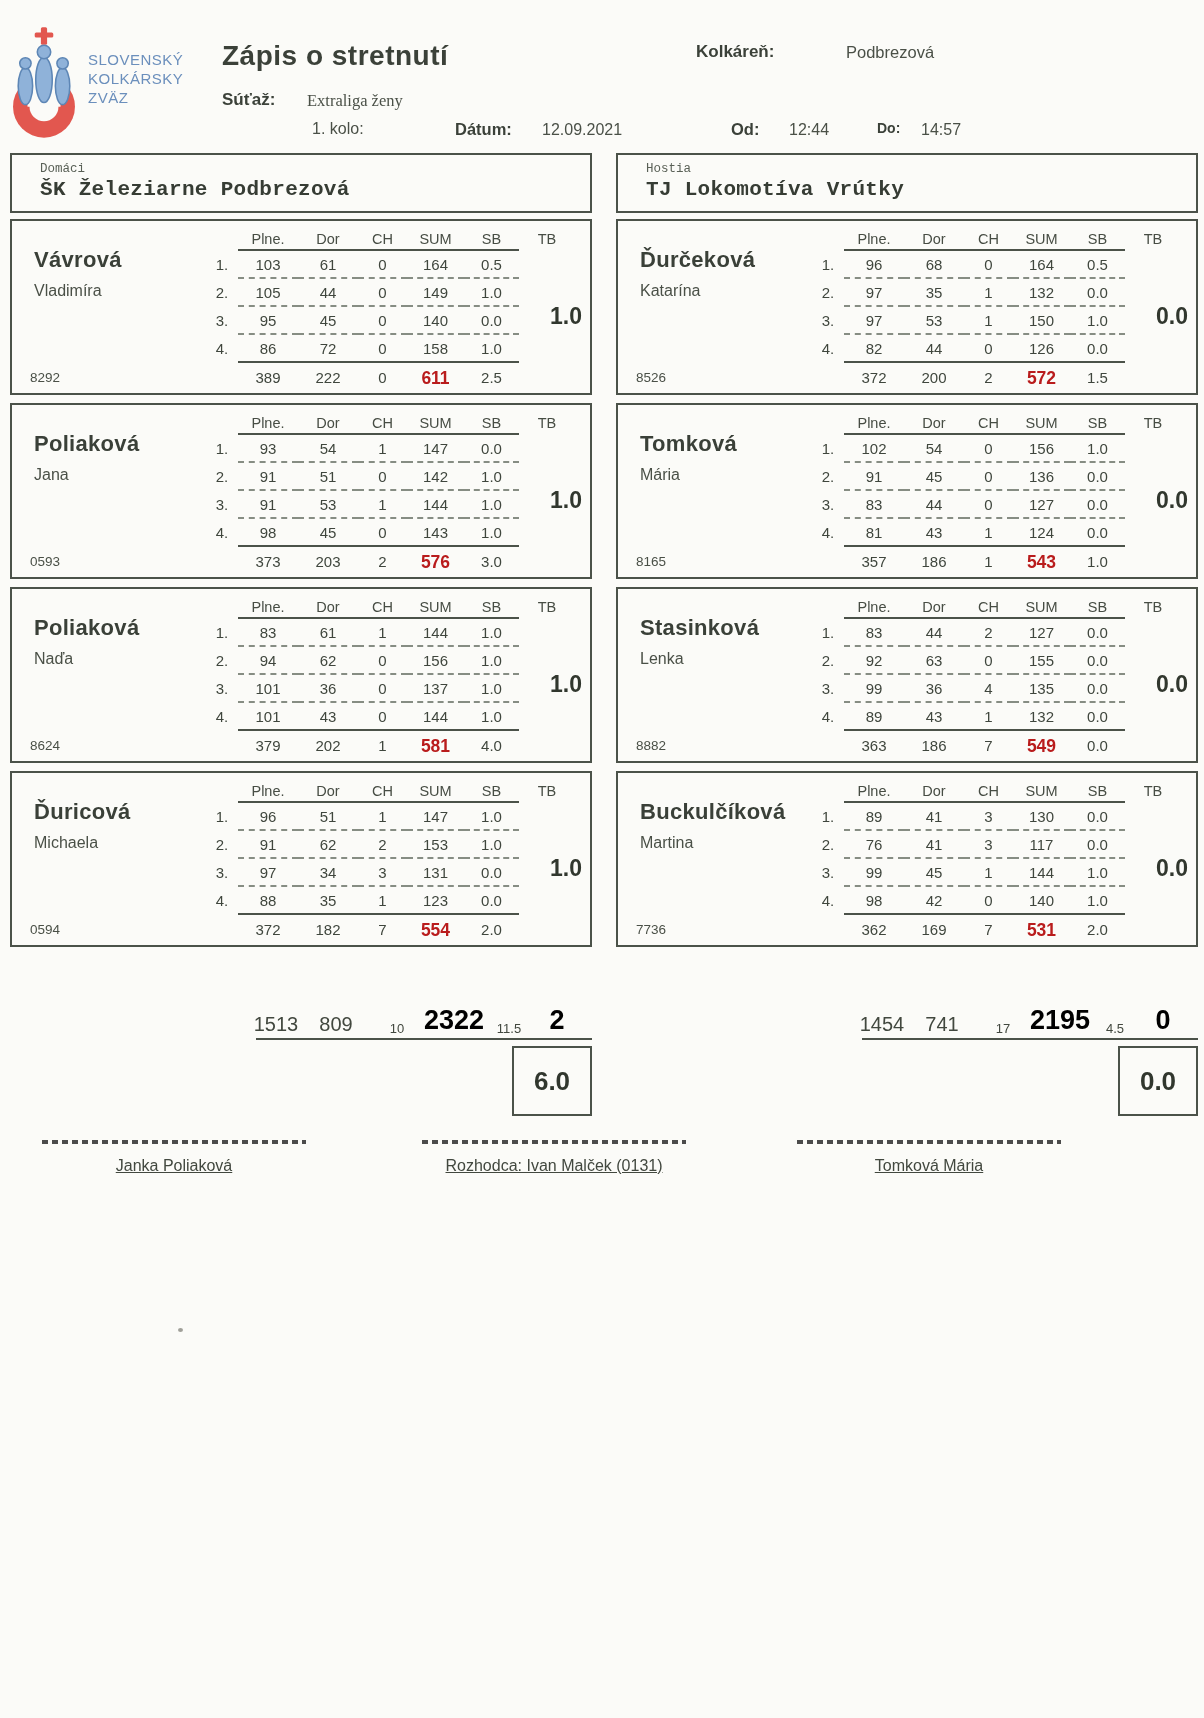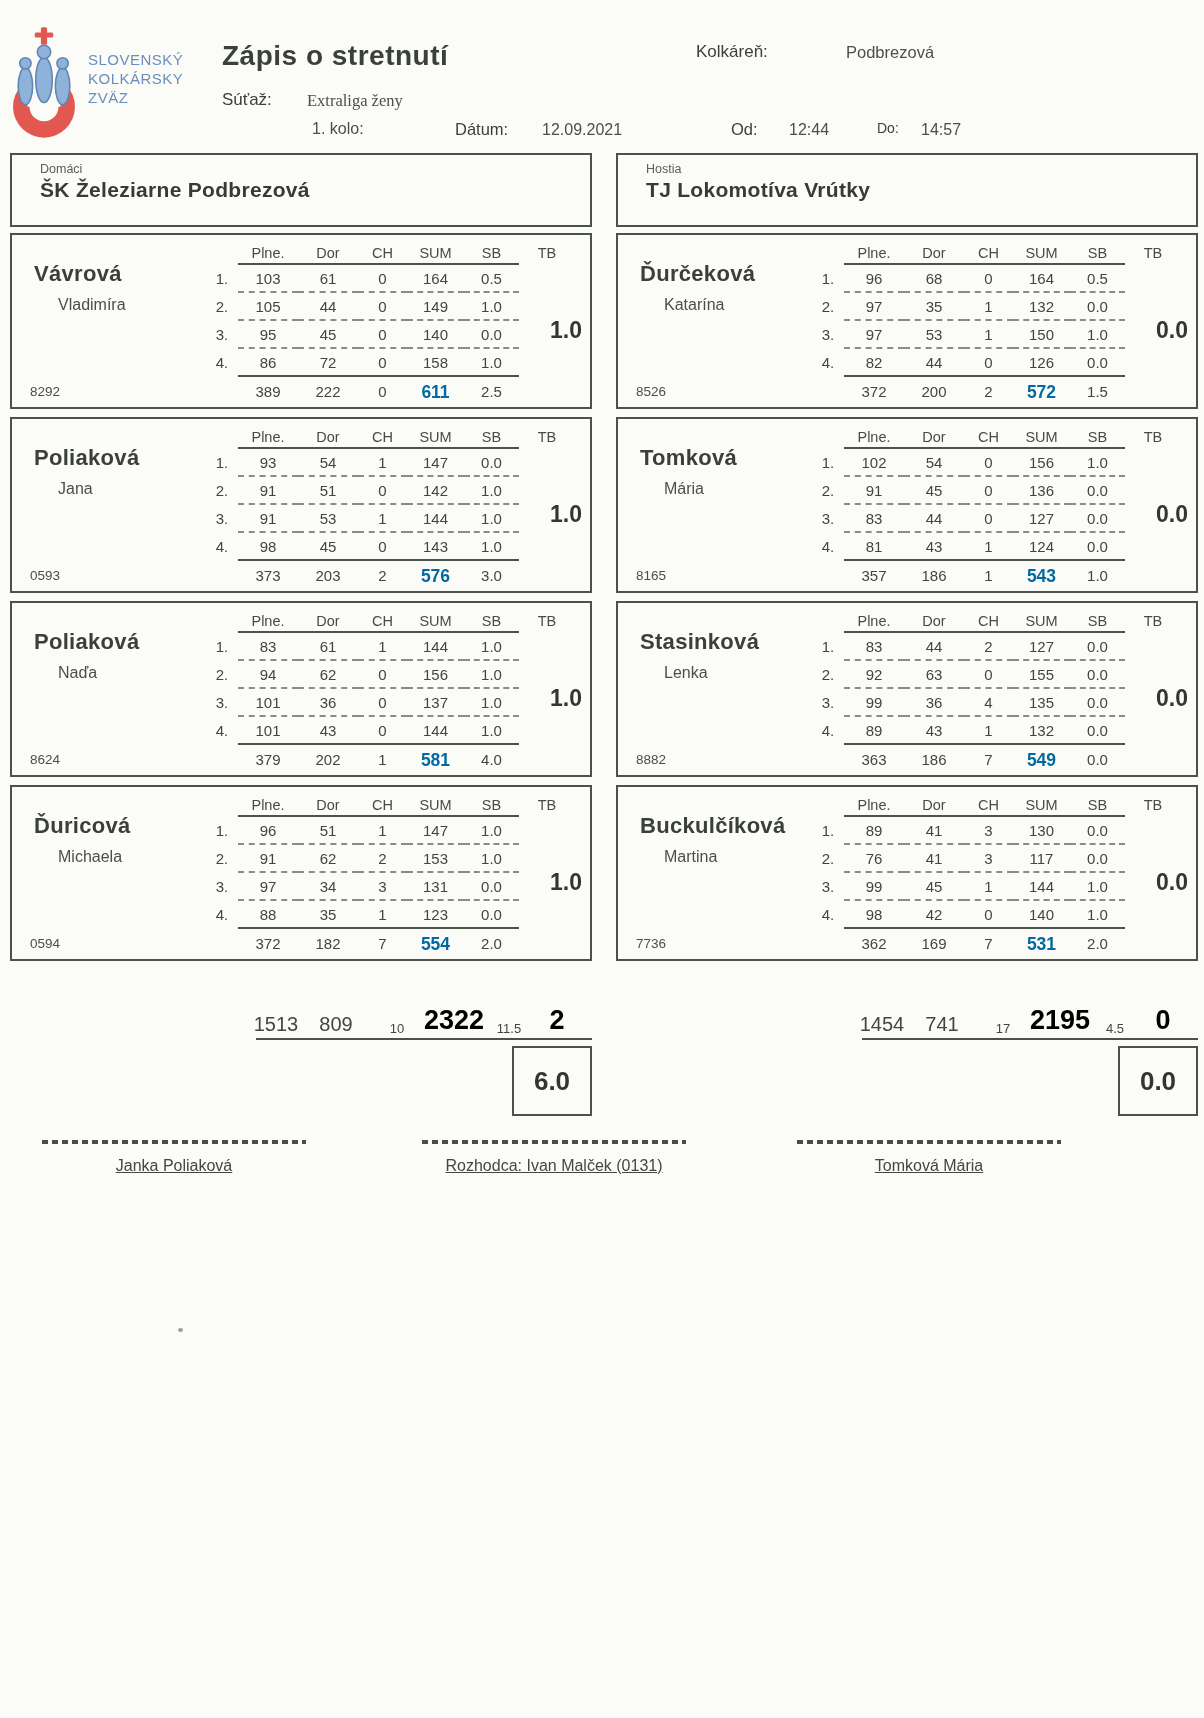--- a/index.html
+++ b/index.html
@@ -6,46 +6,46 @@
   .page{
     position:relative; width:1204px; height:1718px; margin:0 auto;
     background:#fbfbf8; color:#42483f; overflow:hidden;
     font-family:"Liberation Sans", sans-serif;
   }
   .abs{position:absolute;}
   
   .org-text{position:absolute; left:88px; top:50px; color:#6b8fbc; font-weight:normal;
             font-size:15px; letter-spacing:.5px; line-height:19px;}
   .doc-title{position:absolute; left:222px; top:40px; font-size:28px; font-weight:bold; color:#3b4139; letter-spacing:.5px;}
-  .lbl{font-weight:normal; color:#3b4139;}
+  .lbl{font-weight:bold; color:#3b4139;}
   .val{color:#4a5047;}
   
   .team-col{position:absolute; top:153px; width:582px; height:990px;}
   .col-home{left:10px;} .col-away{left:616px;}
-  .team-box{border:2px solid #4b5249; height:74px; box-sizing:border-box; padding:7px 0 0 28px; margin-bottom:6px;}
+  .team-box{border:2px solid #4b5249; height:60px; box-sizing:border-box; padding:7px 0 0 28px; margin-bottom:6px;font-family:Liberation Mono, monospace;}
   .side-label{font-size:12.5px; color:#59604ف;}
   .side-label{font-size:12.5px; color:#596056;}
   .team-name{font-size:21px; font-weight:bold; color:#363c34; margin-top:2px; letter-spacing:.3px;}
   
   .ptable{position:relative; border:2px solid #4b5249; height:176px; box-sizing:border-box; margin-bottom:8px;}
   .pname{position:absolute; left:22px; top:26px;}
   .surname{font-size:22px; font-weight:bold; color:#3a4038; letter-spacing:.3px;}
-  .firstname{font-size:16px; color:#4a5047; margin-top:9px;margin-left:24px;}
+  .firstname{font-size:16px; color:#4a5047; margin-top:9px;}
   .pid{position:absolute; left:18px; bottom:8px; font-size:13.5px; color:#4a5047;}
   .tb-head{position:absolute; left:505px; top:6px; width:60px; text-align:center; font-size:14.5px; line-height:24px; color:#474d44;}
   .tb-big{position:absolute; right:8px; top:82px; font-size:23px; font-weight:bold; color:#31372e;}
   .pgrid{position:absolute; left:194px; top:6px; display:grid;
          grid-template-columns:32px 60px 60px 49px 57px 55px;
          grid-template-rows:24px 28px 28px 28px 28px 30px;}
   .pcell{text-align:center; font-size:15px; line-height:28px; color:#3f463d;}
   .phead{font-size:14.5px; line-height:24px; color:#474d44;}
   .line-b{border-bottom:2px solid #4b5249;}
   .dash-b{border-bottom:2px dashed #868d83;}
   .ptotal{line-height:30px;}
-  .sumbold{font-weight:bold; font-size:17.5px; color:#0369a1;}
+  .sumbold{font-weight:bold; font-size:17.5px; color:#b91c1c;}
   
   .team-sum{position:absolute; top:845px; left:0; width:582px; height:150px;}
   .ts{position:absolute; bottom:112px; transform:translateX(-50%); white-space:nowrap;}
   .ts-sm{font-size:20px;} .ts-xs{font-size:13px;} .ts-big{font-size:27px; font-weight:bold; color:#000000;}
   .sum-line{position:absolute; top:40px; left:246px; right:0; border-top:2px solid #4b5249;}
   .final-box{position:absolute; top:48px; right:0; width:80px; height:70px; border:2px solid #4b5249;
              box-sizing:border-box; text-align:center; line-height:66px; font-size:26px; font-weight:bold; color:#31372e;}
   
   .sig{position:absolute; top:1140px; width:264px;text-decoration:underline;}
   .sig-line{height:4px; background:repeating-linear-gradient(90deg,#4b4b4b 0 6px, transparent 6px 10px);}

